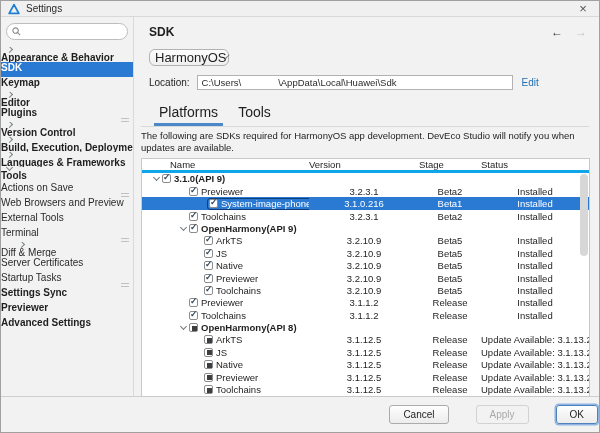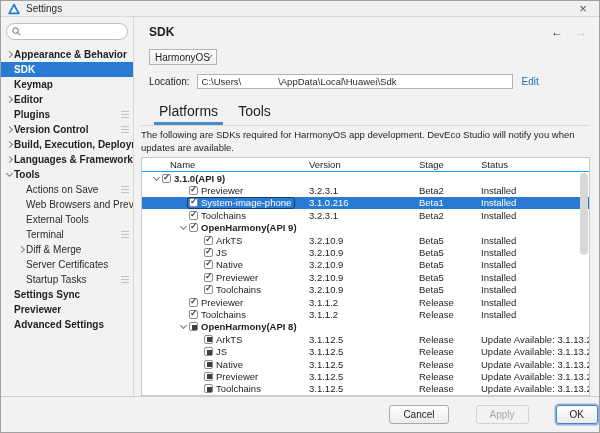--- a/index.html
+++ b/index.html
@@ -10,56 +10,56 @@
   .titlebar{height:16px;background:#f0f0f0;border-bottom:1px solid #d9d9d9;
     display:flex;align-items:center;padding:0 7px;flex:none;}
   .title{margin-left:6px;font-size:10px;color:#2a2a2a;}
   .close{margin-left:auto;font-size:13px;color:#555;width:18px;text-align:center;line-height:20px;cursor:default;}
   
   .main{flex:1;display:flex;min-height:0;}
   .sidebar{width:133px;flex:none;border-right:1px solid #d9d9d9;background:#f2f2f2;padding-top:6px;overflow:hidden;}
   .search{margin:0 5px 7px 5px;height:17px;background:#fff;border:1px solid #bdbdbd;border-radius:9px;
     display:flex;align-items:center;padding:0 5px;}
   .search input{border:none;outline:none;background:transparent;flex:1;font-size:10px;min-width:0;font-family:inherit;}
-  .nav-item{height:15px;display:flex;align-items:center;padding-right:4px;white-space:nowrap;overflow:hidden;}
+  .nav-item{height:15px;display:flex;align-items:flex-start;padding-right:4px;white-space:nowrap;overflow:hidden;flex-direction:column;}
   .nav-item .chev-slot{flex:none;width:10px;display:flex;justify-content:center;}
   .nav-item.lvl0 .chev-slot{margin-left:3px;}
   .nav-item.lvl1 .chev-slot{margin-left:15px;}
   .nav-item.lvl0 .nav-label{font-weight:bold;font-size:10px;}
   .nav-item.lvl1 .nav-label{font-size:10px;color:#2a2a2a;}
   .nav-item.selected{background:#2a7ad4;}
   .nav-item.selected .nav-label{color:#fff;}
   .chev{display:inline-block;width:5px;height:5px;border-right:1.3px solid #78838a;border-bottom:1.3px solid #78838a;}
   .chev.right{transform:rotate(-45deg);}
   .chev.down{transform:rotate(45deg);margin-top:-2px;}
   .mark{margin-left:auto;width:8px;height:7px;flex:none;opacity:.6;
     background:repeating-linear-gradient(#9aa2a8 0 1px,transparent 1px 3px);}
   
   .content{flex:1;display:flex;flex-direction:column;padding:8px 10px 0 7px;min-width:0;}
   .page-head{display:flex;align-items:center;padding-left:8px;}
   .page-title{font-size:12px;font-weight:bold;}
   .nav-arrows{margin-left:auto;display:flex;gap:12px;font-size:12px;margin-right:2px;}
   .arrow-back{color:#3c3c3c;} .arrow-fwd{color:#c3c3c3;}
-  .sdk-select{margin:10px 0 0 8px;width:68px;height:17px;border:1px solid #b2b2b2;border-radius:0;
-    background:linear-gradient(#fdfdfd,#efefef);display:flex;align-items:center;font-size:10px;padding:0 5px;}
+  .sdk-select{margin:10px 0 0 8px;width:80px;height:17px;border:1px solid #b2b2b2;border-radius:6px;
+    background:linear-gradient(#fdfdfd,#efefef);display:flex;align-items:center;font-size:13px;padding:0 5px;}
   .sdk-select .chev{margin-left:auto;border-color:#6f7a80;}
   .location-row{margin:9px 0 0 8px;display:flex;align-items:center;font-size:10px;}
   .location-row input{margin-left:7px;width:316px;height:15px;border:1px solid #b2b2b2;background:#fff;
     font-size:9.5px;padding:0 4px;font-family:inherit;color:#2a2a2a;}
   .edit-link{margin-left:9px;color:#2470b3;font-size:10px;cursor:default;}
   .tabs{margin-top:11px;display:flex;padding-left:8px;border-bottom:1px solid #d9d9d9;}
   .tab{font-size:14px;padding:3px 10px 6px 10px;position:relative;color:#1e1e1e;}
   .tab.active::after{content:"";position:absolute;left:5px;right:5px;bottom:0;height:3px;background:#4a88c7;}
   .desc{font-size:9.5px;line-height:1.3;margin-top:3px;width:455px;color:#1e1e1e;}
   
   .table{margin-top:3px;width:449px;background:#fff;border:1px solid #c9c9c9;position:relative;font-size:9.5px;flex:none;}
   .thead,.row{display:grid;grid-template-columns:167px 110px 62px 1fr;align-items:center;}
-  .thead{height:14px;border-bottom:1px solid #0ea5e9;}
+  .thead{height:14px;border-bottom:3px solid #0ea5e9;}
   .thead .th:first-child{padding-left:28px;}
-  .row{height:12.4px;}
+  .row{height:12.4px;text-align:center;}
   .row.selected{background:#2a7ad4;color:#fff;}
   .name-cell{display:flex;align-items:center;white-space:nowrap;overflow:hidden;height:100%;}
   .name-cell .chev-slot{flex:none;width:11px;display:flex;justify-content:center;align-items:center;}
   .name-cell .chev{border-color:#6f7a80;}
   .row.group .name-label{font-weight:bold;}
   .cb{width:9px;height:9px;border:1px solid #8c8c8c;border-radius:2px;background:#fff;flex:none;position:relative;margin-right:3px;}
   .cb.checked::after{content:"\2713";position:absolute;left:0px;top:-3px;font-size:9px;font-weight:bold;color:#33495c;}
   .cb.indet::after{content:"";position:absolute;left:1.5px;top:1.5px;width:5px;height:5px;background:#3b3f42;}
   .focus-ring{display:inline-flex;align-items:center;border:1.6px solid #0f3d7a;border-radius:3px;
     padding:0 3px 0 1px;height:12px;margin-left:-2px;}
@@ -248,21 +248,21 @@
               <span class="name-cell" style="padding-left: 36px;">
                 <span class="chev-slot"></span>
                 <span class="cb checked"></span>
                 <span class="name-label">Previewer</span>
               </span>
               <span class="cell">3.2.3.1</span>
               <span class="cell">Beta2</span>
               <span class="cell">Installed</span>
             </div>
             <div class="row selected">
-              <span class="name-cell" style="padding-left: 36px;">
+              <span class="name-cell" style="padding-left: 36px; margin-left: 20px;">
                 <span class="chev-slot"></span>
                 <span class="focus-ring">
                   <span class="cb checked"></span>
                   <span class="name-label">System-image-phone</span>
                 </span>
               </span>
               <span class="cell">3.1.0.216</span>
               <span class="cell">Beta1</span>
               <span class="cell">Installed</span>
             </div>

